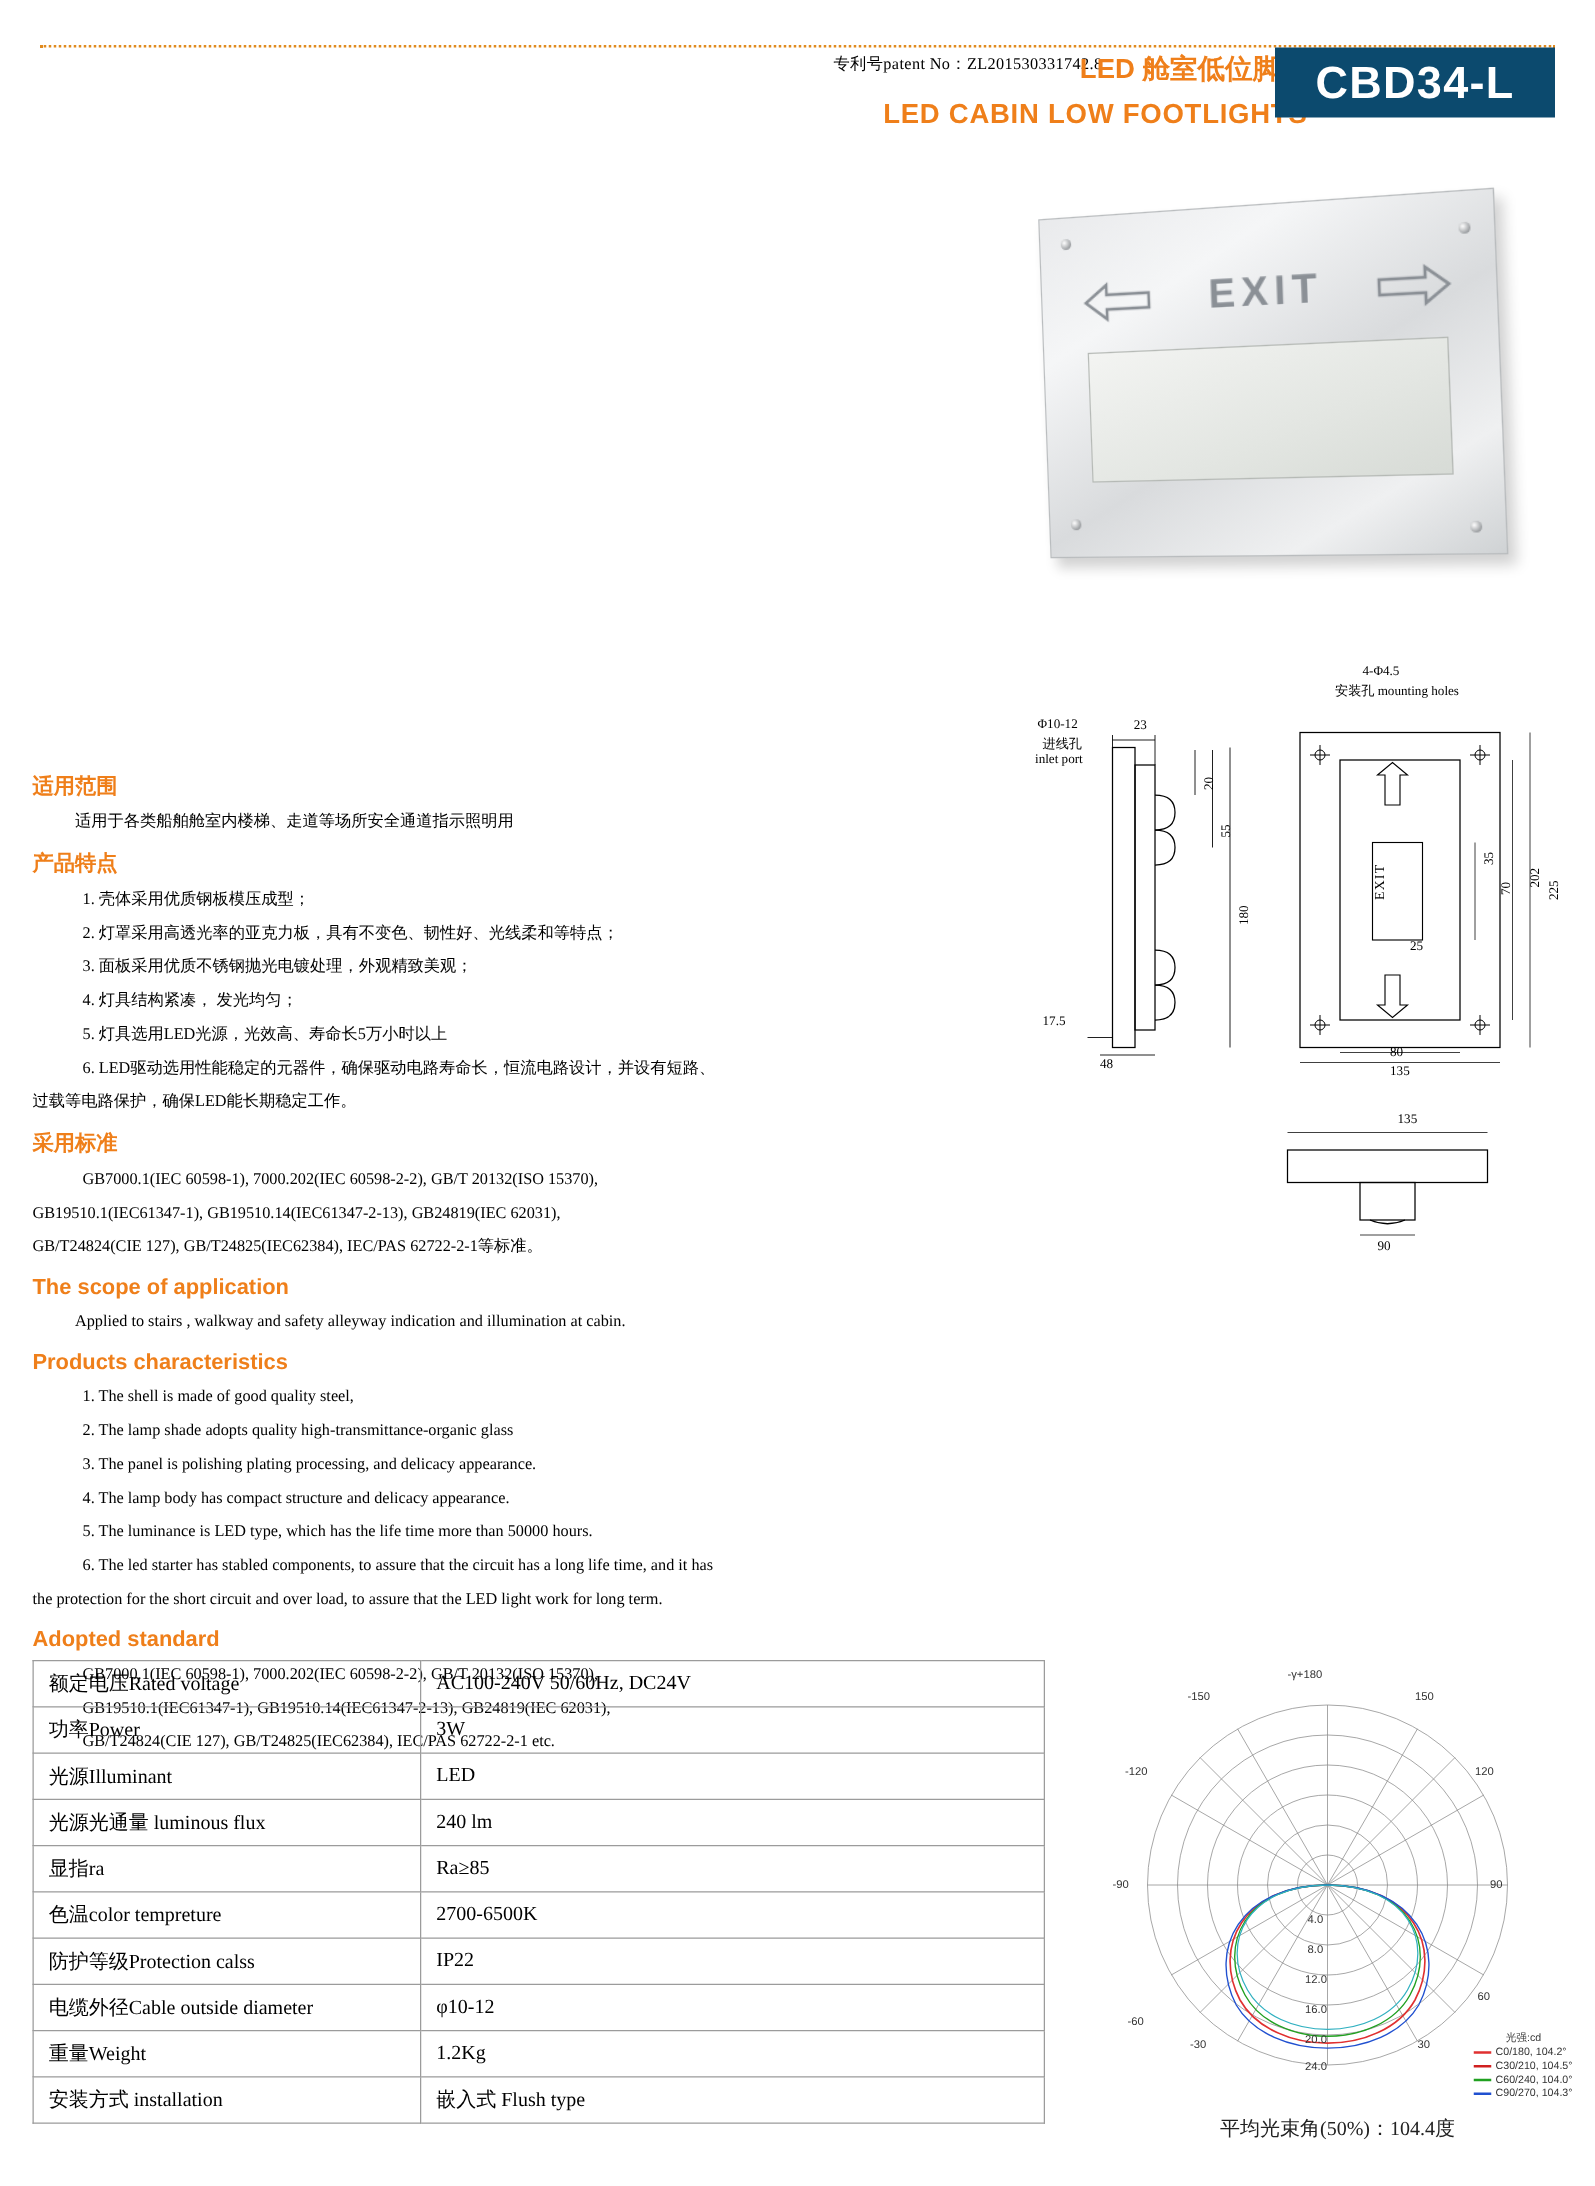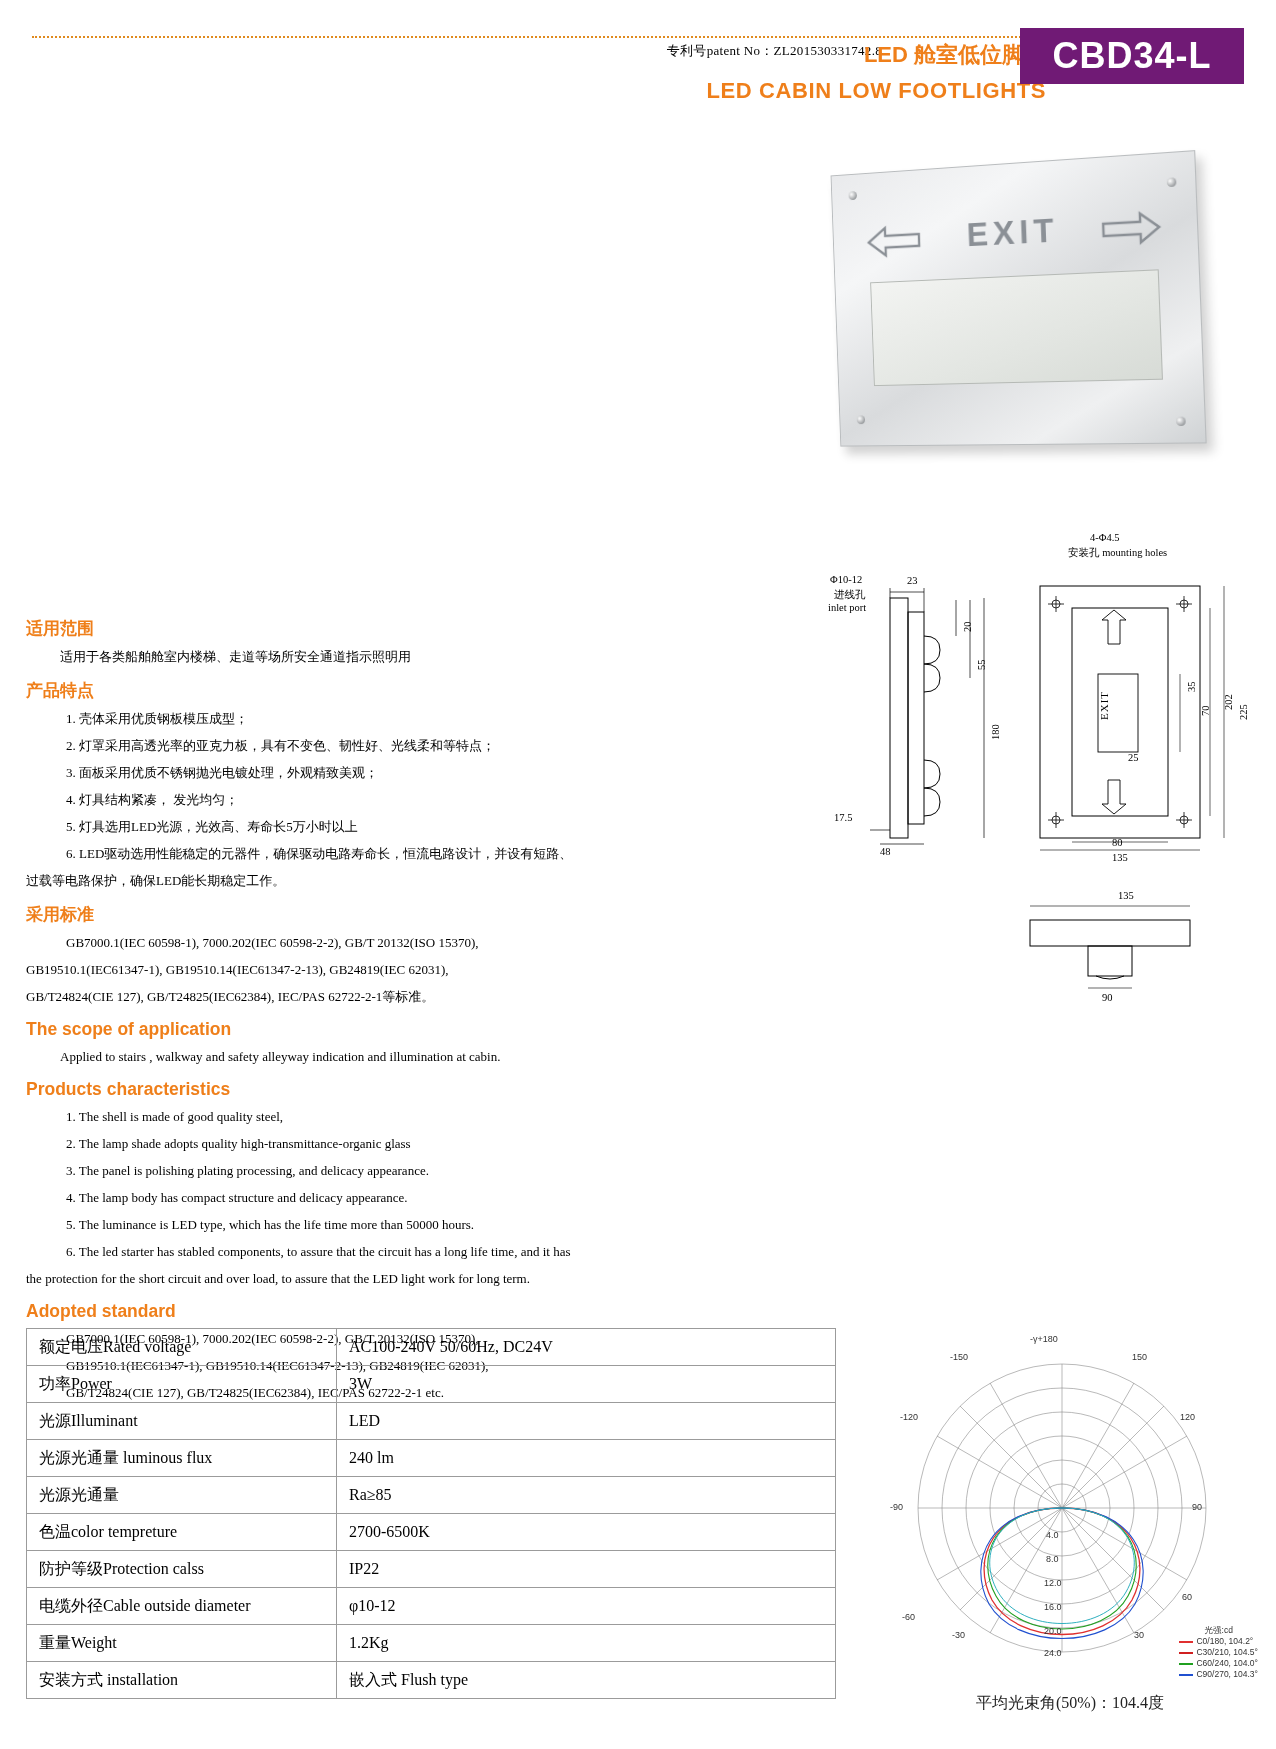--- a/index.html
+++ b/index.html
@@ -9,21 +9,21 @@
     color:#000;position:relative;overflow:hidden;
   }
   
   .header{position:absolute;left:0;top:0;width:1276px;height:125px;}
   .hdr-line{position:absolute;left:32px;top:36px;width:1212px;border-top:2px dotted #e08a1e;}
   .hdr-patent{position:absolute;right:394px;top:42px;font-size:13px;letter-spacing:.3px;white-space:nowrap;}
   .hdr-cn{position:absolute;right:230px;top:40px;font-size:22px;font-weight:bold;color:#ef7f1a;
           font-family:"Liberation Sans",sans-serif;white-space:nowrap;}
   .hdr-en{position:absolute;right:230px;top:78px;font-size:22px;font-weight:bold;color:#ef7f1a;
           font-family:"Liberation Sans",sans-serif;letter-spacing:.6px;white-space:nowrap;}
-  .model-box{position:absolute;left:1020px;top:28px;width:224px;height:56px;background:#701a75;}
+  .model-box{position:absolute;left:1020px;top:38px;width:224px;height:56px;background:#0c4a6e;}
   .model-box span{display:block;text-align:center;line-height:56px;color:#fff;font-size:36px;font-weight:bold;
                   font-family:"Liberation Sans",sans-serif;letter-spacing:1px;}
 
   
   .photo-wrap{position:absolute;left:800px;top:148px;width:420px;height:320px;}
   .lamp-body{
     position:absolute;left:25px;top:15px;width:370px;height:280px;
     background:linear-gradient(150deg,#e9eaec 0%,#f5f6f7 25%,#d9dbdd 55%,#eff0f1 80%,#cfd2d4 100%);
     border:1px solid #b9bcbe;
     transform:perspective(900px) rotateY(-11deg) rotateZ(-2.2deg);
@@ -230,21 +230,21 @@
       </tr>
     <tr>
         <td class="k">光源Illuminant</td>
         <td>LED</td>
       </tr>
     <tr>
         <td class="k">光源光通量 luminous flux</td>
         <td>240 lm</td>
       </tr>
     <tr>
-        <td class="k">光源光通量</td>
+        <td class="k">显指ra</td>
         <td>Ra≥85</td>
       </tr>
     <tr>
         <td class="k">色温color tempreture</td>
         <td>2700-6500K</td>
       </tr>
     <tr>
         <td class="k">防护等级Protection calss</td>
         <td>IP22</td>
       </tr>

